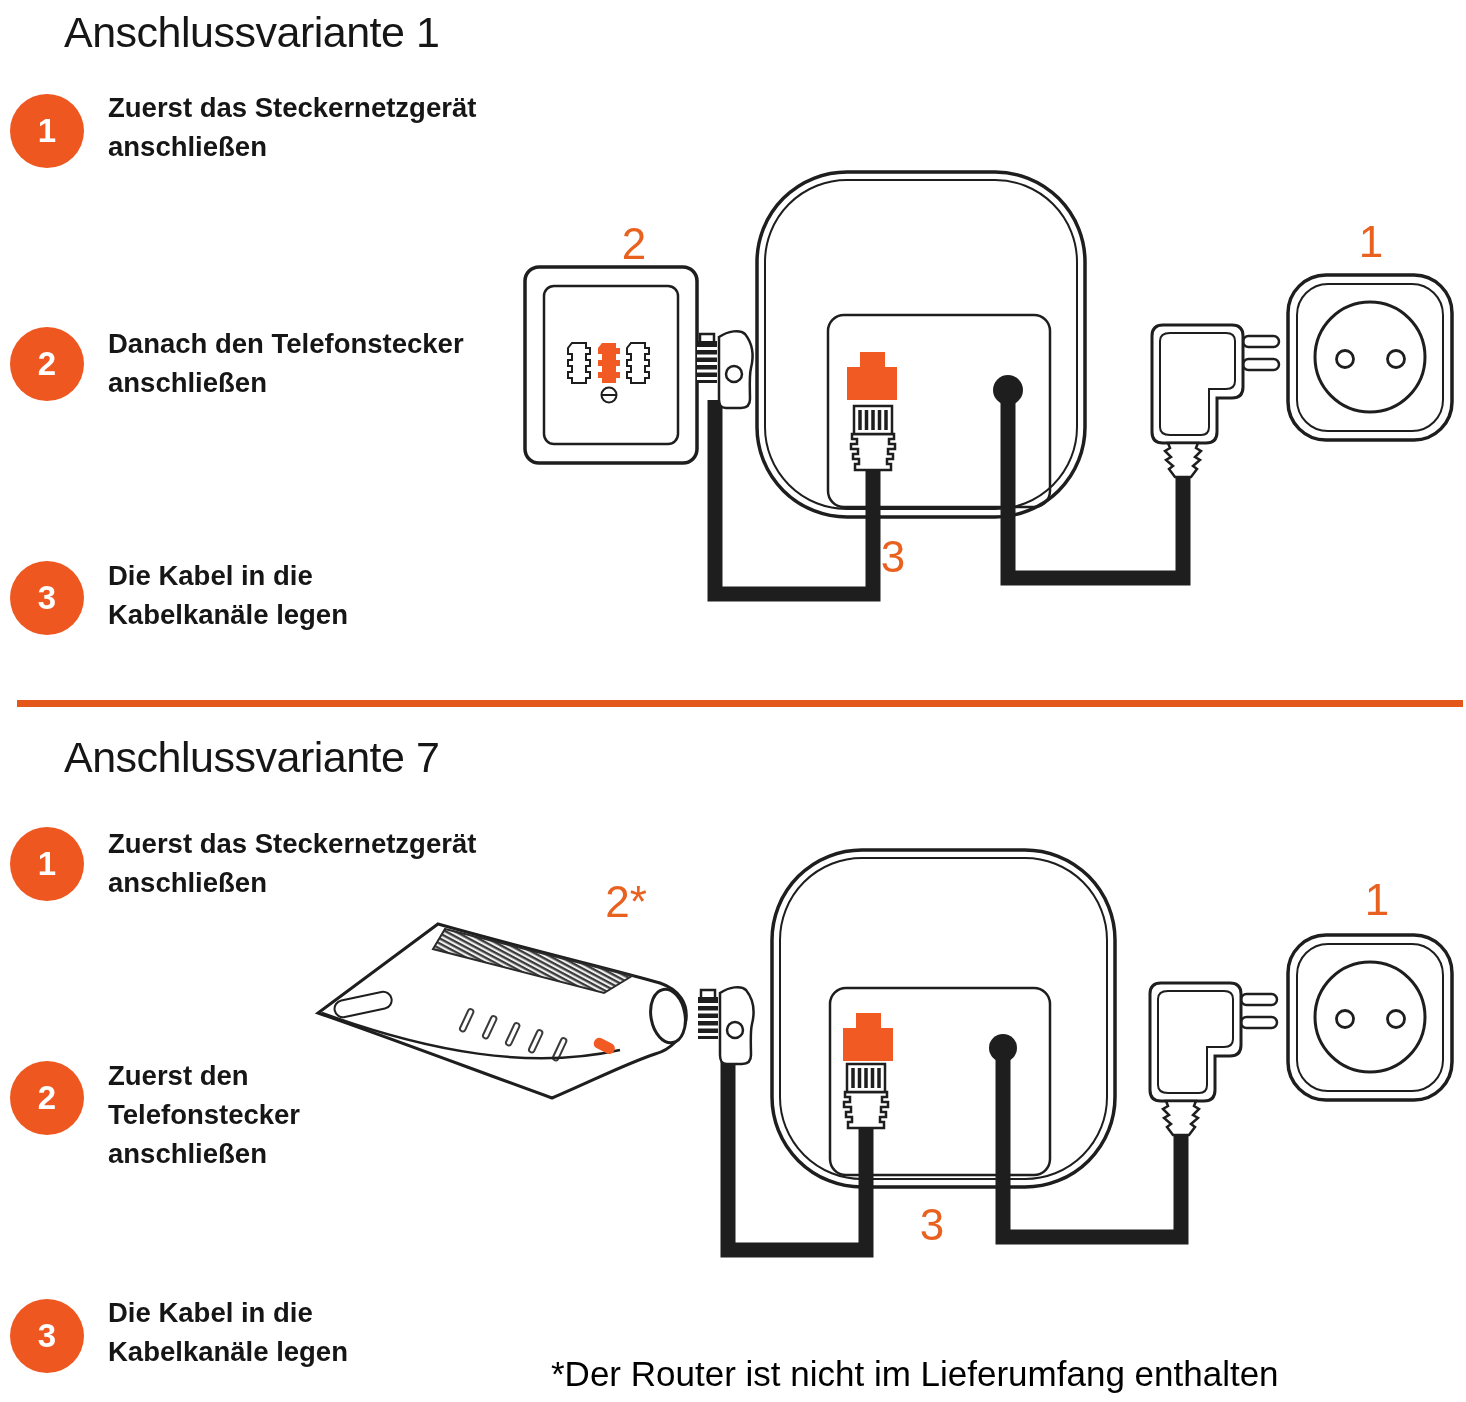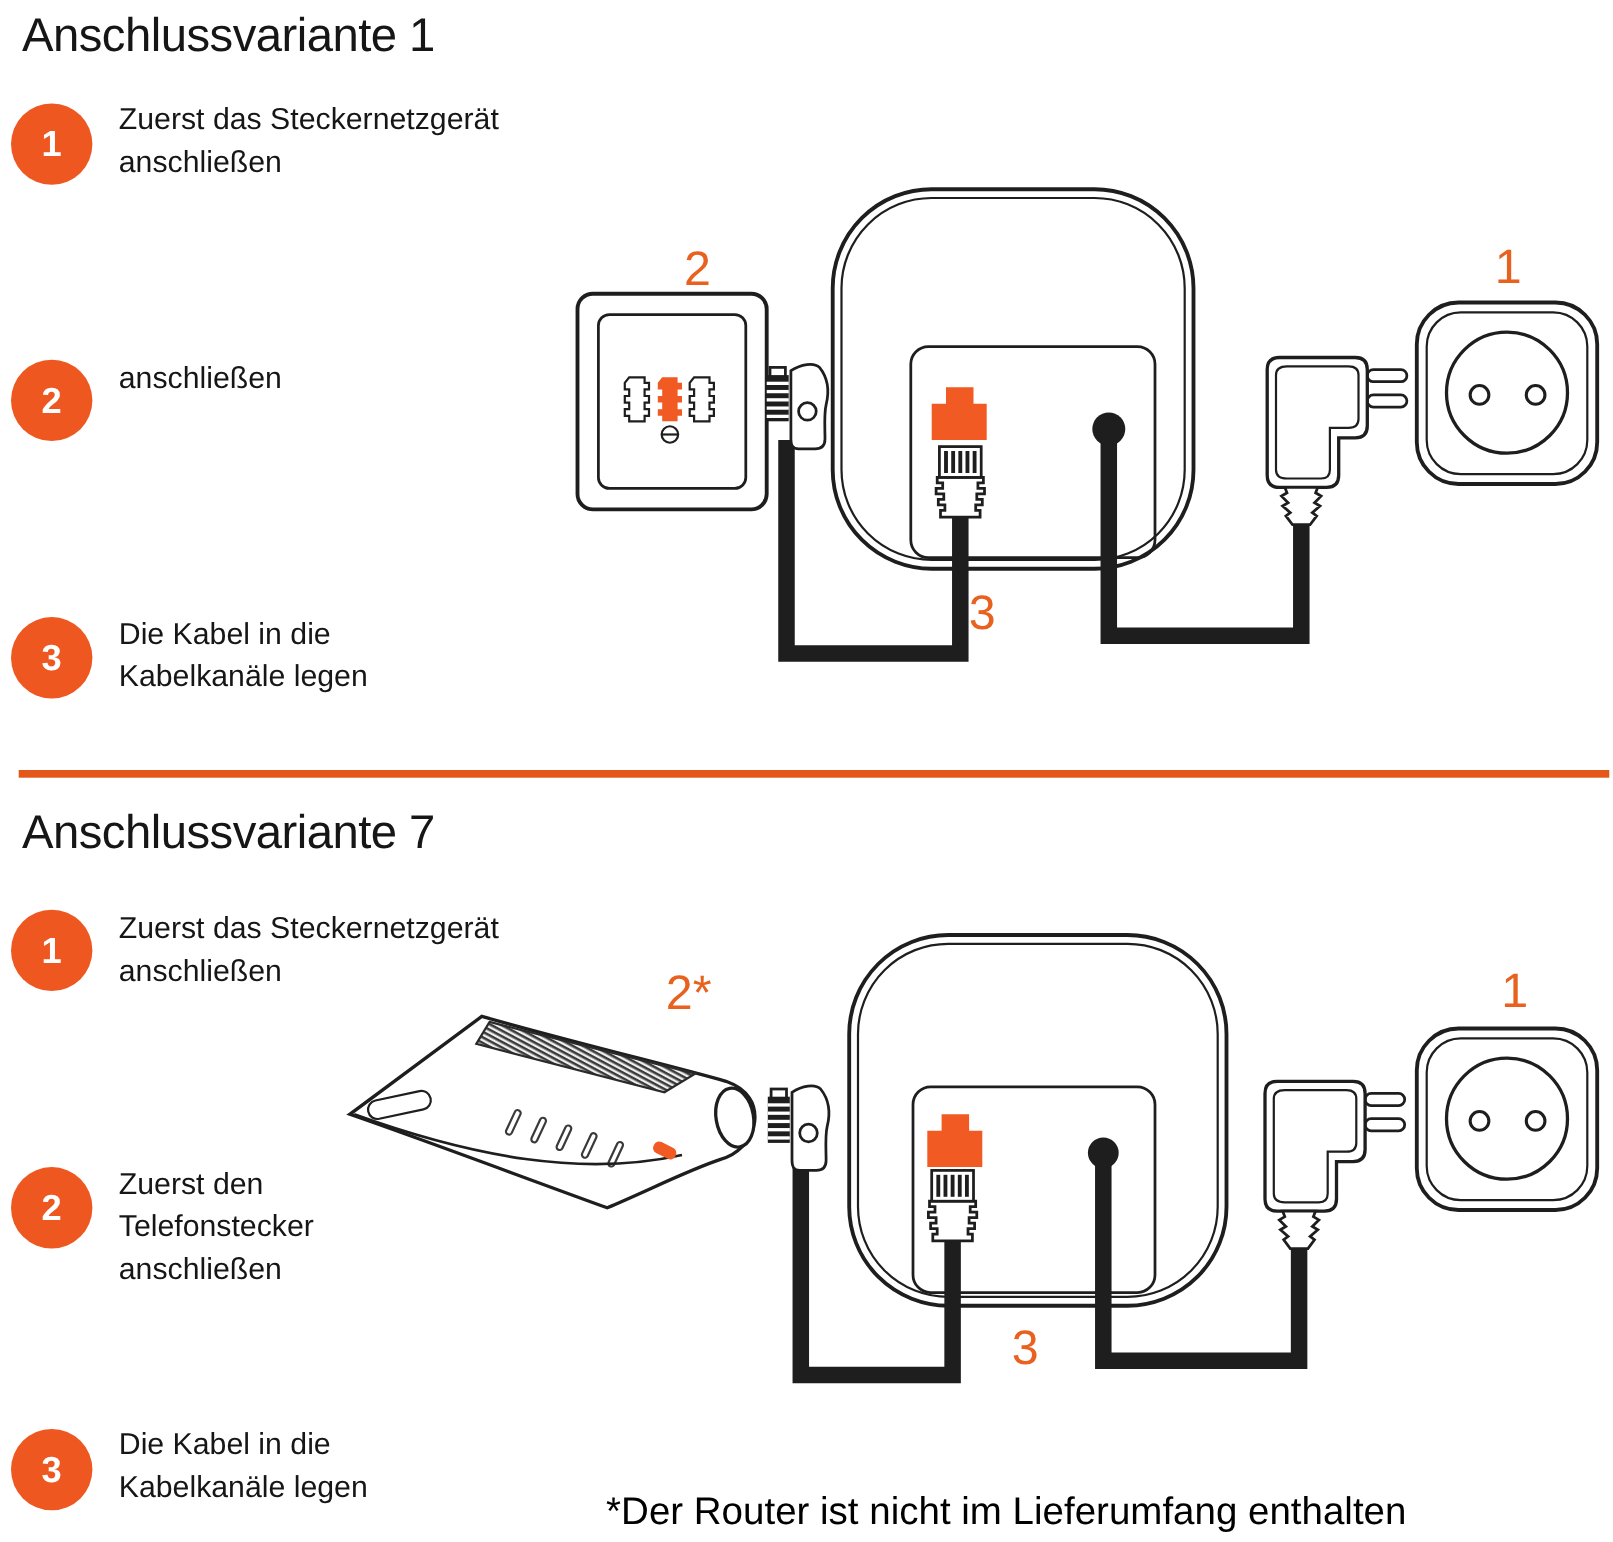--- a/index.html
+++ b/index.html
@@ -1,23 +1,23 @@
 <!DOCTYPE html>
 <html><head>
 <meta charset="utf-8">
 <style>
   html,body{margin:0;padding:0;background:#ffffff;}
   body{width:1466px;height:1402px;position:relative;overflow:hidden;
        font-family:"Liberation Sans", sans-serif;color:#1e1e1e;}
   .abs{position:absolute;}
-  .title{font-size:43px;letter-spacing:-0.5px;color:#161616;white-space:nowrap;}
+  .title{font-size:43px;letter-spacing:-0.5px;color:#161616;white-space:nowrap;margin-left:44px;}
   .badge{position:absolute;width:74px;height:74px;border-radius:50%;
          background:#EF5720;color:#ffffff;display:flex;align-items:center;
          justify-content:center;font-size:33px;font-weight:bold;}
-  .steptext{position:absolute;left:108px;font-size:27.5px;font-weight:normal;
+  .steptext{position:absolute;left:108px;font-size:27.5px;font-weight:bold;
             line-height:39px;color:#161616;white-space:nowrap;}
   .divider{position:absolute;left:17px;top:700px;width:1446px;height:7px;background:#E4571B;}
   .footnote{position:absolute;left:551px;top:1354px;font-size:35px;color:#000000;white-space:nowrap;}
   svg.diagram{position:absolute;left:0;top:0;}
   .ln{fill:#ffffff;stroke:#1e1e1e;}
   .noln{fill:none;stroke:#1e1e1e;}
   .lbl{fill:#E8611F;font-size:44px;font-family:"Liberation Sans",sans-serif;}
 </style>
 </head>
 <body>
@@ -25,20 +25,21 @@
 <div class="abs title" style="left:20px;top:8px">Anschlussvariante 1</div>
 
 <div class="badge" style="left:10px;top:94px">1</div>
 <div class="steptext" style="top:88px">
   <div>Zuerst das Steckernetzgerät</div>
   <div>anschließen</div>
 </div>
 
 <div class="badge" style="left:10px;top:327px">2</div>
 <div class="steptext" style="top:324px">
+  <div>Danach den Telefonstecker</div>
   <div>anschließen</div>
 </div>
 
 <div class="badge" style="left:10px;top:561px">3</div>
 <div class="steptext" style="top:556px">
   <div>Die Kabel in die</div>
   <div>Kabelkanäle legen</div>
 </div>
 
 <div class="divider"></div>

